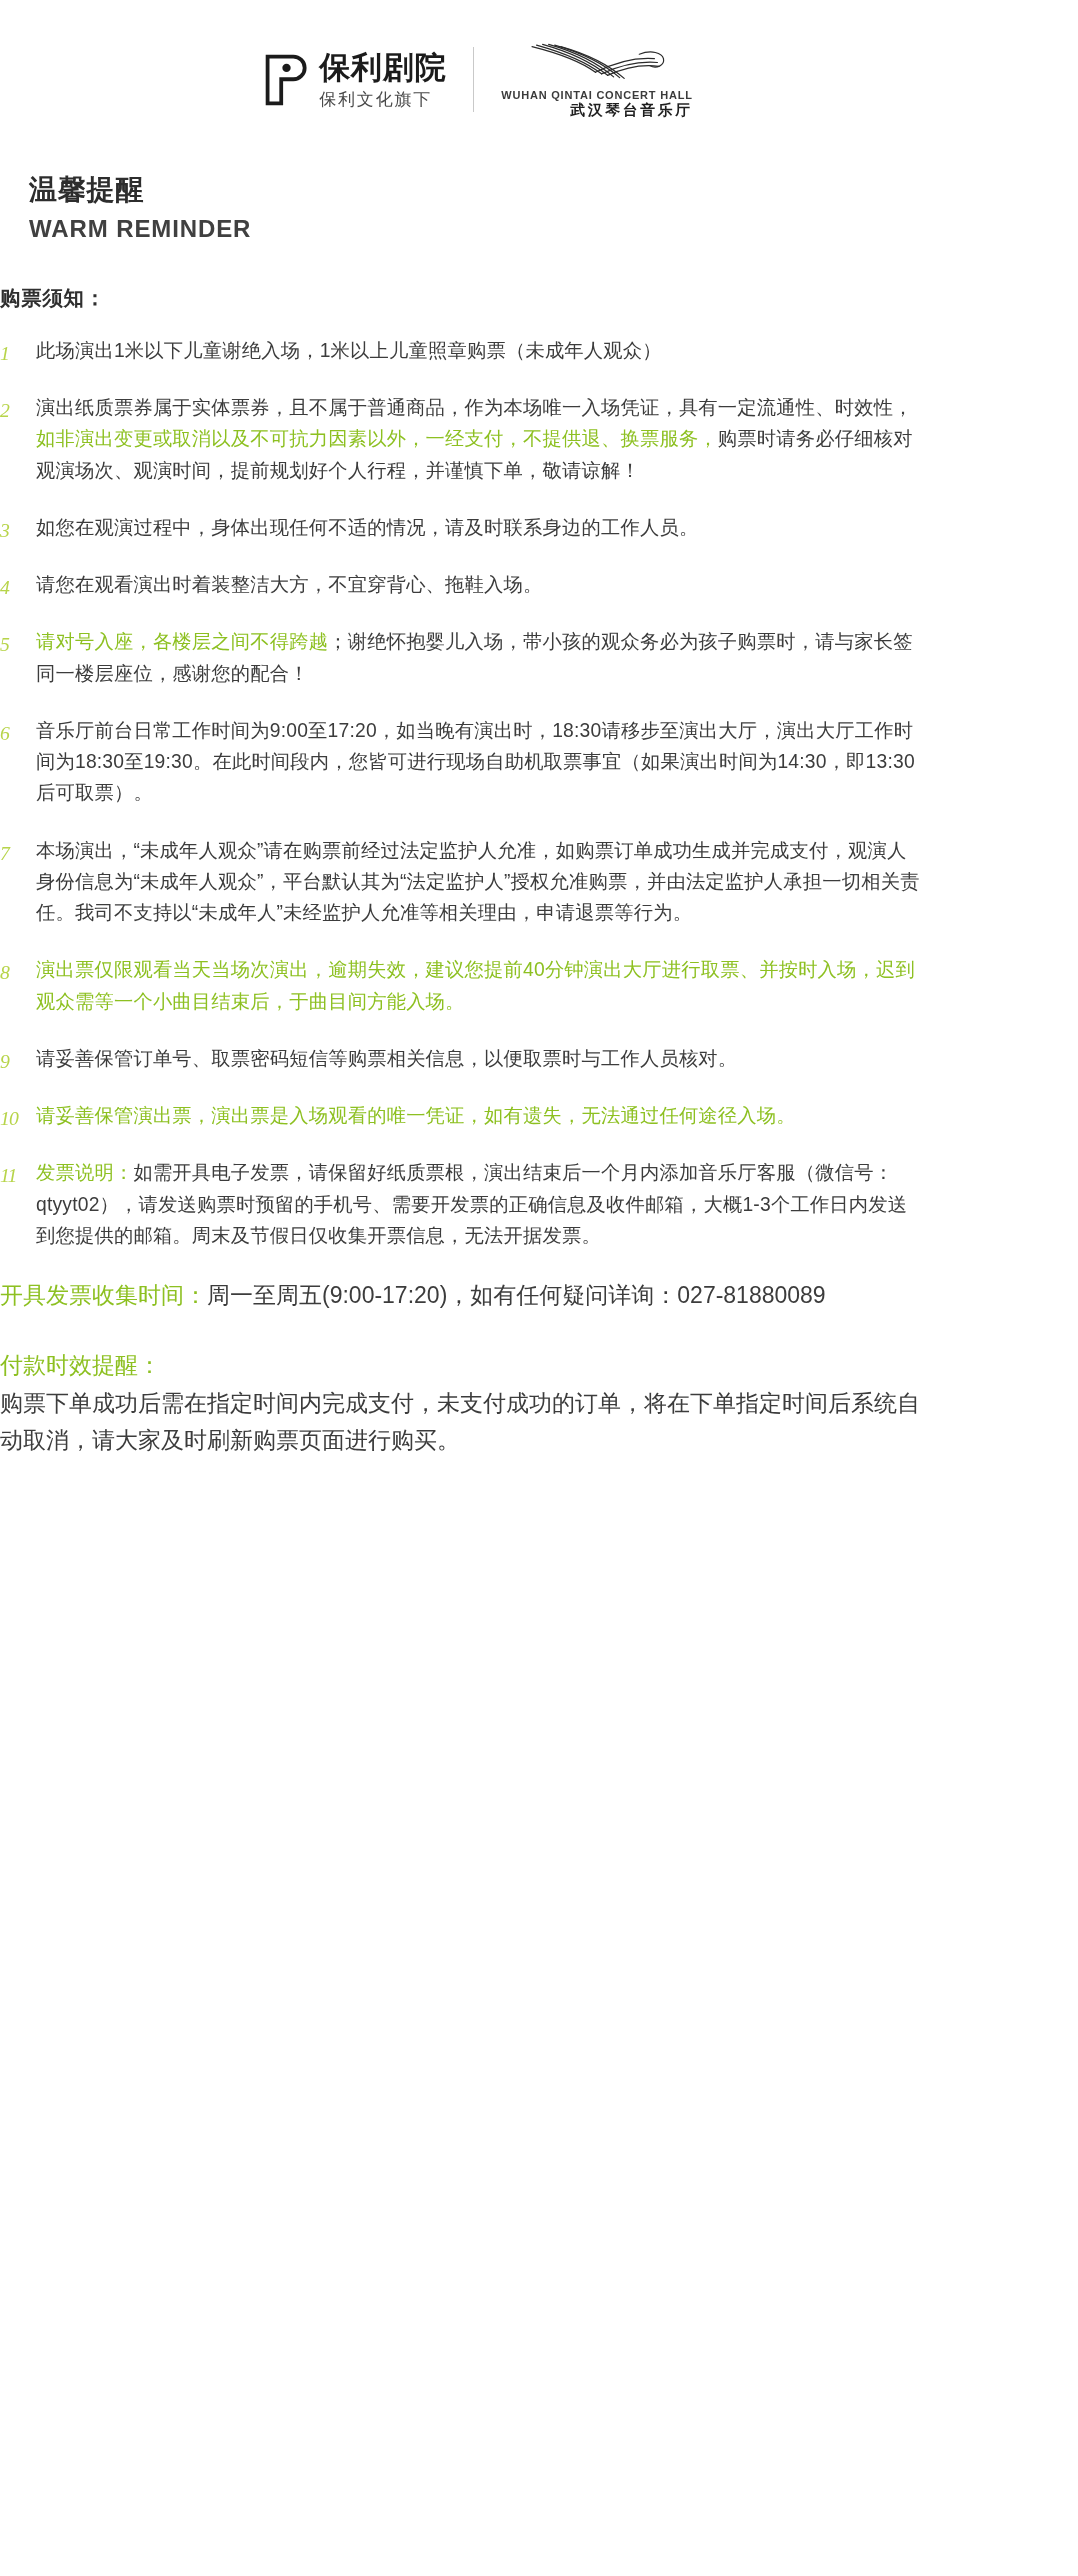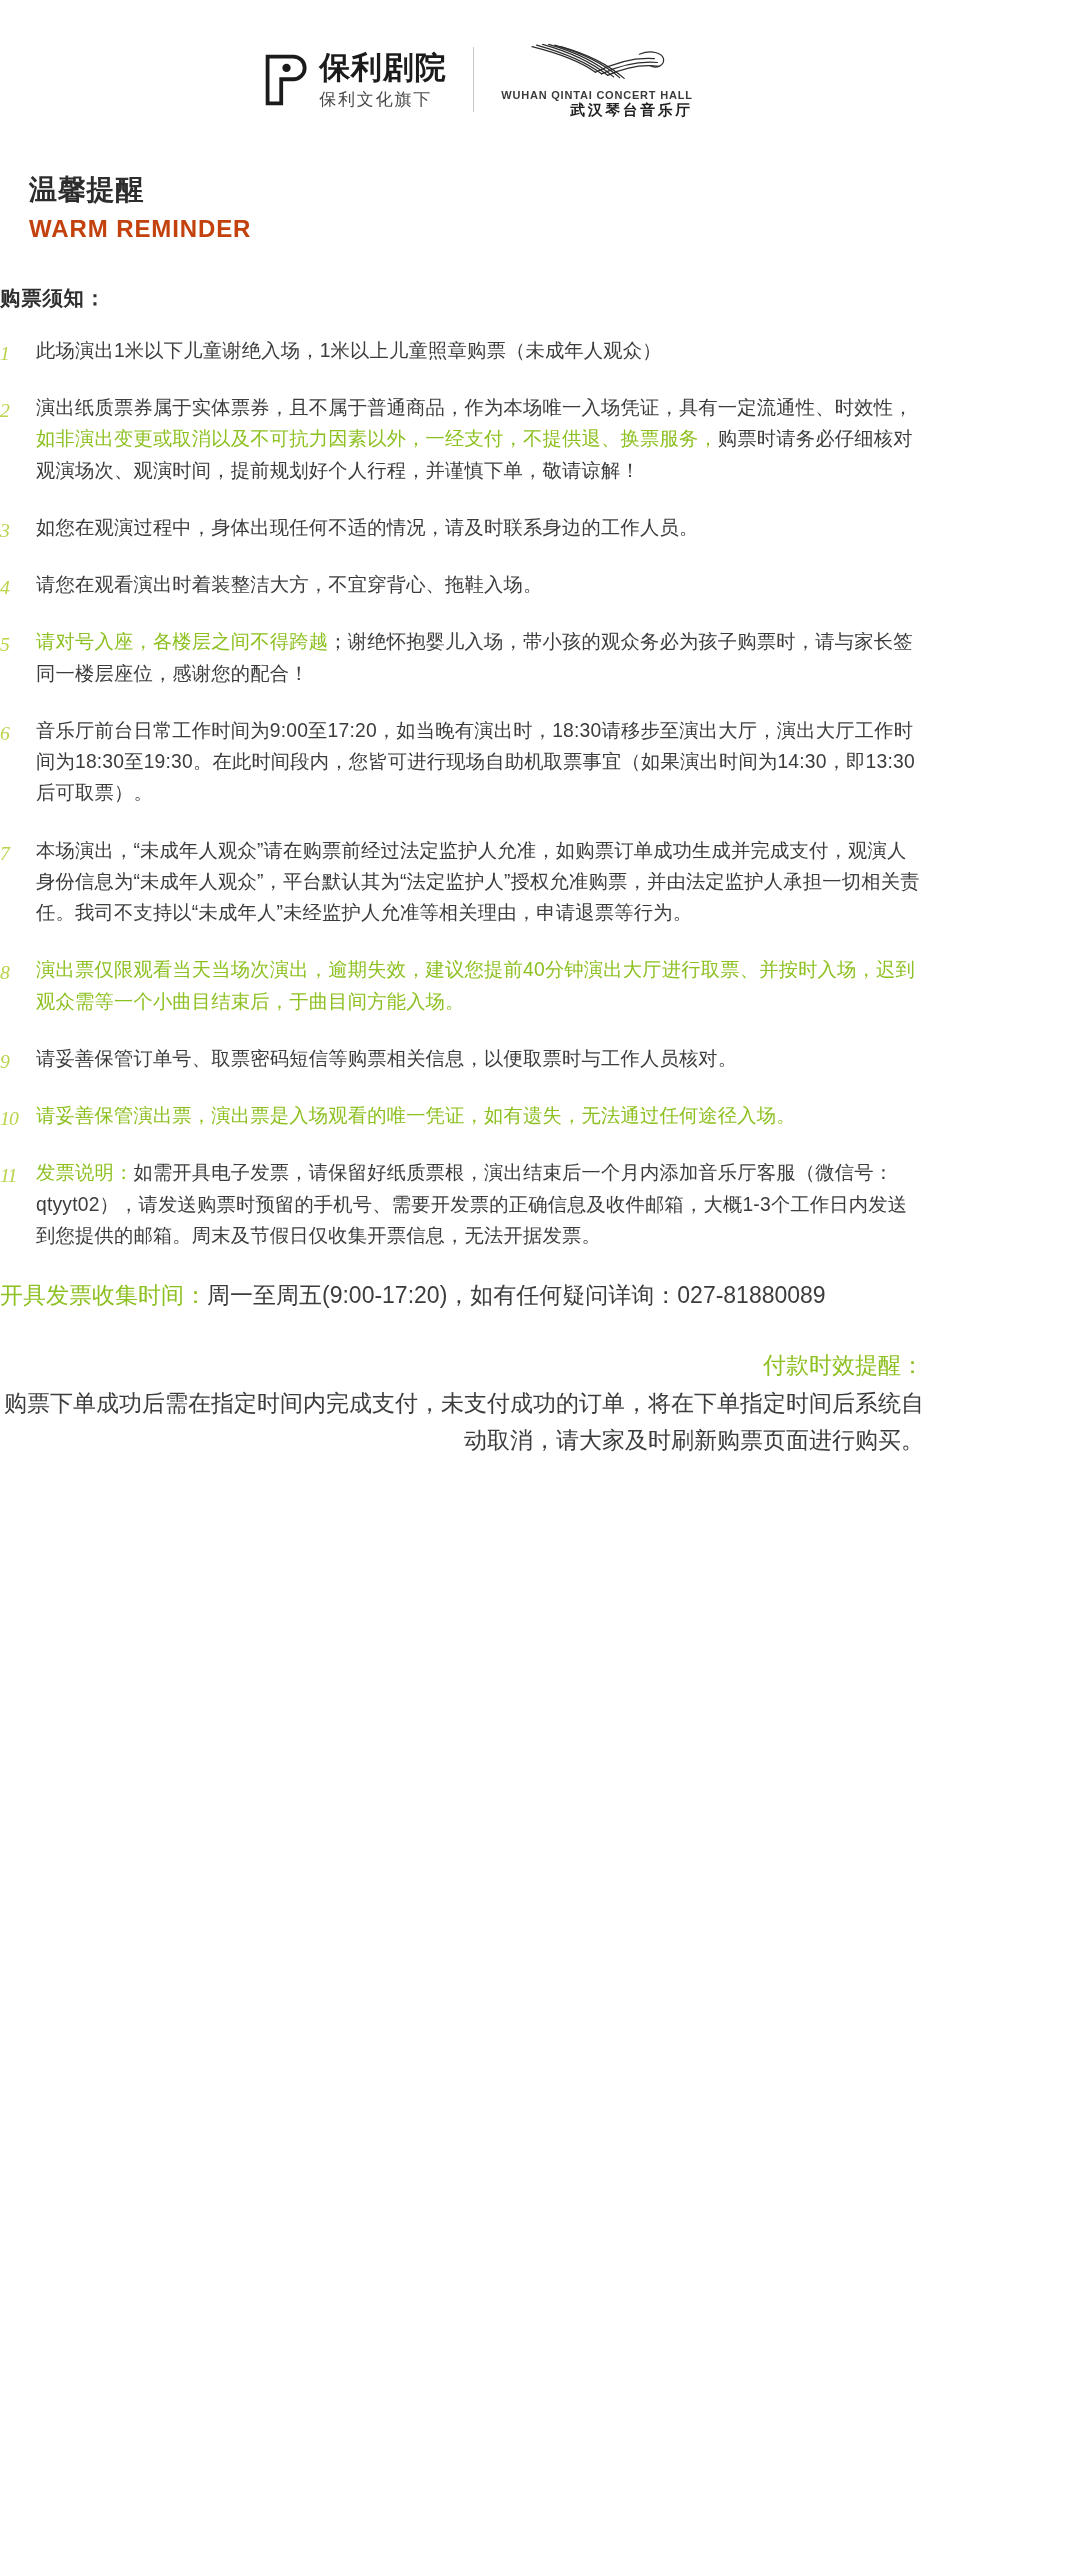--- a/index.html
+++ b/index.html
@@ -92,21 +92,21 @@
     font-size: 28px;
     font-weight: 700;
     color: #2d2d2d;
     letter-spacing: 0.8px;
     line-height: 1.25;
   }
   .title-en {
     margin-top: 7.6px;
     font-size: 24px;
     font-weight: 700;
-    color: #c2410c;
+    color: #404040;
     letter-spacing: 0.9px;
   }
 
   
   .notice {
     margin-top: 41px;
     padding-right: 32px;
   }
   .notice-heading {
     font-size: 20.4px;
@@ -145,21 +145,21 @@
   .green { color: #8dc021; }
   .dark  { color: #3c3c3c; }
 
   .sub-block {
     margin-top: 23px;
     font-size: 23px;
     line-height: 1.62;
     color: #3c3c3c;
   }
   .sub-block .lead { color: #8dc021; }
-  .sub-block.gap { margin-top: 33px; text-align: right; }
+  .sub-block.gap { margin-top: 33px; }
 
   .tail-pad { height: 91px; }
 </style>
 </head>
 <body>
 
 <div class="page">
 
   <div class="logo-row">
 

